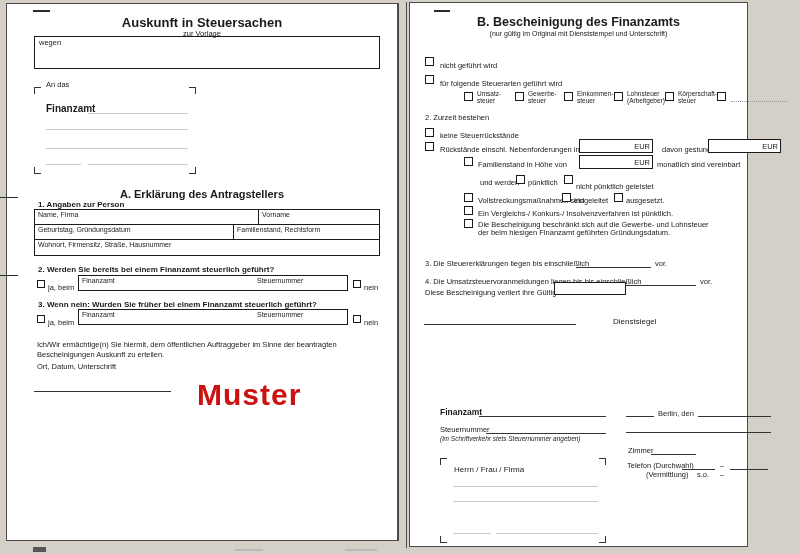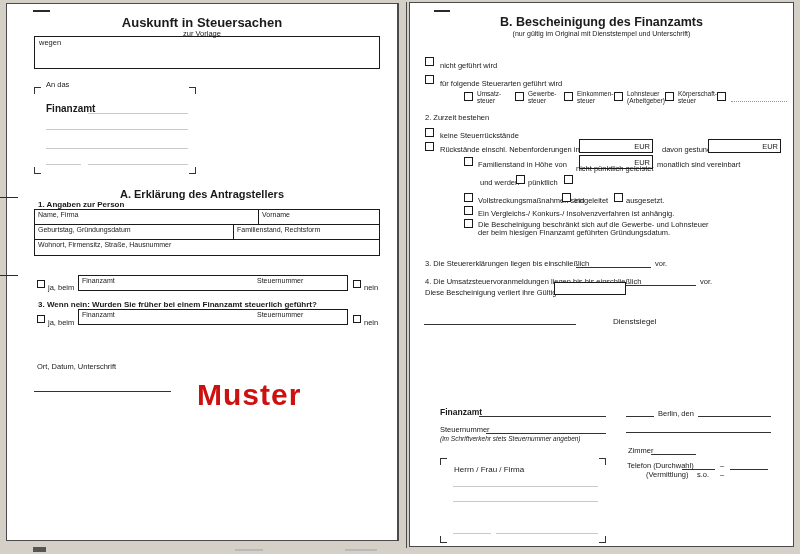--- a/index.html
+++ b/index.html
@@ -1,20 +1,20 @@
 <!DOCTYPE html>
 <html><head>
 <meta charset="utf-8">
 <style>
   *{box-sizing:border-box;margin:0;padding:0}
   html,body{width:800px;height:554px;overflow:hidden;background:#d4d0c8;
     font-family:"Liberation Sans",sans-serif;position:relative;color:#1a1a1a}
   .page{position:absolute;background:#fff;border:1px solid #4a4a4a}
   #pageA{left:6px;top:3px;width:393px;height:538px;border-right-width:2px}
-  #pageB{left:409px;top:2px;width:385px;height:545px}
+  #pageB{left:409px;top:2px;width:339px;height:545px}
   #pageB::before{content:"";position:absolute;left:-4px;top:-1px;height:546px;width:1px;background:#4a4a4a}
   .lbl{position:absolute;font-size:7.5px;white-space:nowrap;line-height:1.25;color:#1a1a1a}
   .s65{font-size:6.5px}.s7{font-size:7px}.s8{font-size:8px}.s85{font-size:8.5px}
   .b{font-weight:bold}.it{font-style:italic}
   .center{left:0;right:0;text-align:center}
   .cb{position:absolute;width:8px;height:8px;border:1px solid #1a1a1a;background:#fff}
   #pageB .cb{width:9px;height:9px}
   .ln{position:absolute;height:0;border-top:1px solid #333}
   .gln{position:absolute;height:0;border-top:1px solid #c9c9c9}
   .dot{position:absolute;height:0;border-top:1px dotted #999}
@@ -80,39 +80,41 @@
     </div>
     <div class="trow">
       <div class="tcell" style="width:199px">Geburtstag, Gründungsdatum</div>
       <div class="tcell">Familienstand, Rechtsform</div>
     </div>
     <div class="trow">
       <div class="tcell">Wohnort, Firmensitz, Straße, Hausnummer</div>
     </div>
   </div>
 
+  <div class="lbl b s8" style="left:31px;top:261px">2. Werden Sie bereits bei einem Finanzamt steuerlich geführt?</div>
   <div class="cb" style="left:30px;top:276px"></div>
   <div class="lbl" style="left:41px;top:279px">ja, beim</div>
   <div class="qbox" style="top:271px">
     <span class="f">Finanzamt</span>
     <span class="s">Steuernummer</span>
   </div>
   <div class="cb" style="left:346px;top:276px"></div>
   <div class="lbl" style="left:357px;top:279px">nein</div>
 
   <div class="lbl b s8" style="left:31px;top:296px">3. Wenn nein: Wurden Sie früher bei einem Finanzamt steuerlich geführt?</div>
   <div class="cb" style="left:30px;top:311px"></div>
   <div class="lbl" style="left:41px;top:314px">ja, beim</div>
   <div class="qbox" style="top:305px">
     <span class="f">Finanzamt</span>
     <span class="s">Steuernummer</span>
   </div>
   <div class="cb" style="left:346px;top:311px"></div>
   <div class="lbl" style="left:357px;top:314px">nein</div>
 
+  <div id="authText">Ich/Wir ermächtige(n) Sie hiermit, dem öffentlichen Auftraggeber im Sinne der beantragten Bescheinigungen Auskunft zu erteilen.</div>
   <div class="lbl" style="left:30px;top:358px">Ort, Datum, Unterschrift</div>
   <div class="ln" style="left:27px;top:387px;width:137px;border-top-width:1.5px"></div>
 
   <div id="muster">Muster</div>
 </div>
 
 <div class="page" id="pageB">
   <div class="fold" style="left:24px;top:7px;width:16px;height:2px"></div>
 
   <div class="lbl center b" style="top:12px;font-size:12.5px">B. Bescheinigung des Finanzamts</div>
@@ -159,31 +161,31 @@
   <div class="lbl" style="left:68px;top:157px">Familienstand in Höhe von</div>
   <div class="box" style="left:169px;top:152px;width:74px;height:14px">
     <span class="eur">EUR</span>
   </div>
   <div class="lbl" style="left:247px;top:157px">monatlich sind vereinbart</div>
 
   <div class="lbl" style="left:70px;top:175px">und werden</div>
   <div class="cb" style="left:106px;top:172px"></div>
   <div class="lbl" style="left:118px;top:175px">pünktlich</div>
   <div class="cb" style="left:154px;top:172px"></div>
-  <div class="lbl" style="left:166px;top:161px">nicht pünktlich geleistet</div>
+  <div class="lbl" style="left:166px;top:179px">nicht pünktlich geleistet</div>
 
   <div class="cb" style="left:54px;top:190px"></div>
   <div class="lbl" style="left:68px;top:193px">Vollstreckungsmaßnahmen sind</div>
   <div class="cb" style="left:152px;top:190px"></div>
   <div class="lbl" style="left:164px;top:193px">eingeleitet</div>
   <div class="cb" style="left:204px;top:190px"></div>
   <div class="lbl" style="left:216px;top:193px">ausgesetzt.</div>
 
   <div class="cb" style="left:54px;top:203px"></div>
-  <div class="lbl" style="left:68px;top:206px">Ein Vergleichs-/ Konkurs-/ Insolvenzverfahren ist anhängig.</div>
+  <div class="lbl" style="left:68px;top:206px">Ein Vergleichs-/ Konkurs-/ Insolvenzverfahren ist pünktlich.</div>
 
   <div class="cb" style="left:54px;top:216px"></div>
   <div class="lbl" style="left:68px;top:217px">Die Bescheinigung beschränkt sich auf die Gewerbe- und Lohnsteuer</div>
   <div class="lbl" style="left:68px;top:225px">der beim hiesigen Finanzamt geführten Gründungsdatum.</div>
 
   <div class="lbl" style="left:15px;top:256px">3. Die Steuererklärungen liegen bis einschließlich</div>
   <div class="ln" style="left:166px;top:264px;width:75px"></div>
   <div class="lbl" style="left:245px;top:256px">vor.</div>
 
   <div class="lbl" style="left:15px;top:274px">4. Die Umsatzsteuervoranmeldungen liegen bis bis einschließlich</div>

